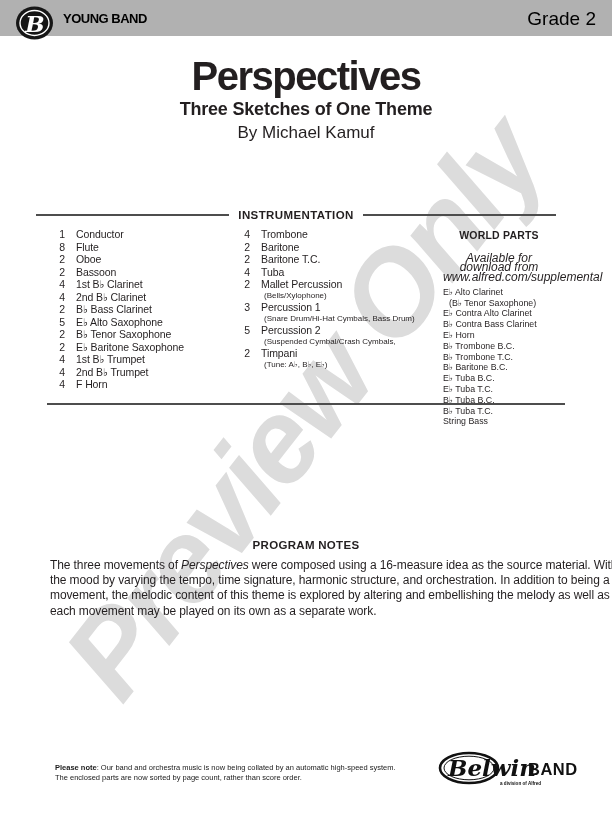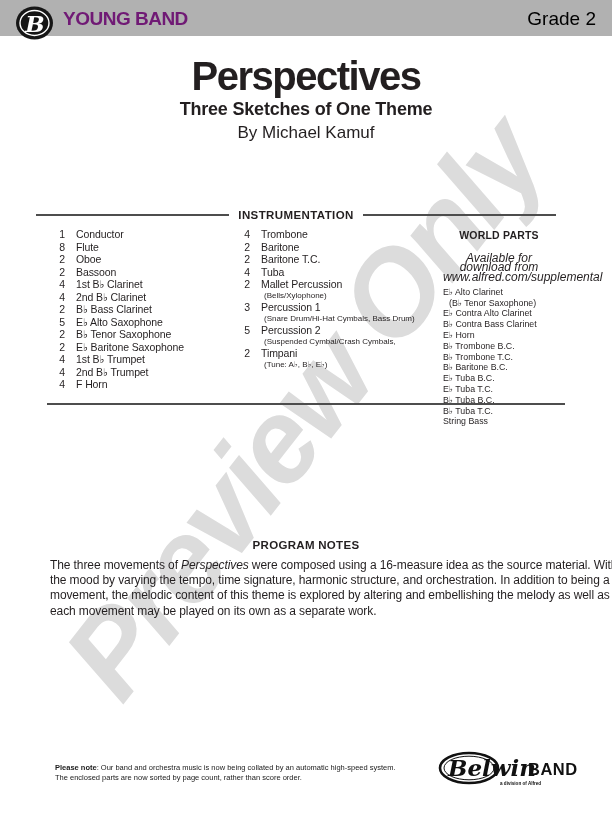--- a/index.html
+++ b/index.html
@@ -16,21 +16,21 @@
     letter-spacing:-4px; white-space:nowrap; color:#dcdcdc;
   }
   
   #header-bar {
     position:absolute; left:0; top:0; width:612px; height:36px;
     background:#b1b1b1; z-index:2;
   }
   #header-logo { position:absolute; left:15px; top:4px; }
   #brand {
     position:absolute; left:63px; top:0; height:36px; line-height:37px;
-    font-size:19px; font-weight:bold; letter-spacing:-0.5px; color:#701a75;
+    font-size:13px; font-weight:bold; letter-spacing:-0.5px; color:#000000;
   }
   #grade {
     position:absolute; right:16px; top:0; height:36px; line-height:37px;
     font-size:19px; color:#000000;
   }
   
   .layer { position:absolute; z-index:1; }
   #title-main {
     left:0; top:54px; width:612px; text-align:center;
     font-size:40px; font-weight:bold; letter-spacing:-1.5px; color:#231f20;

